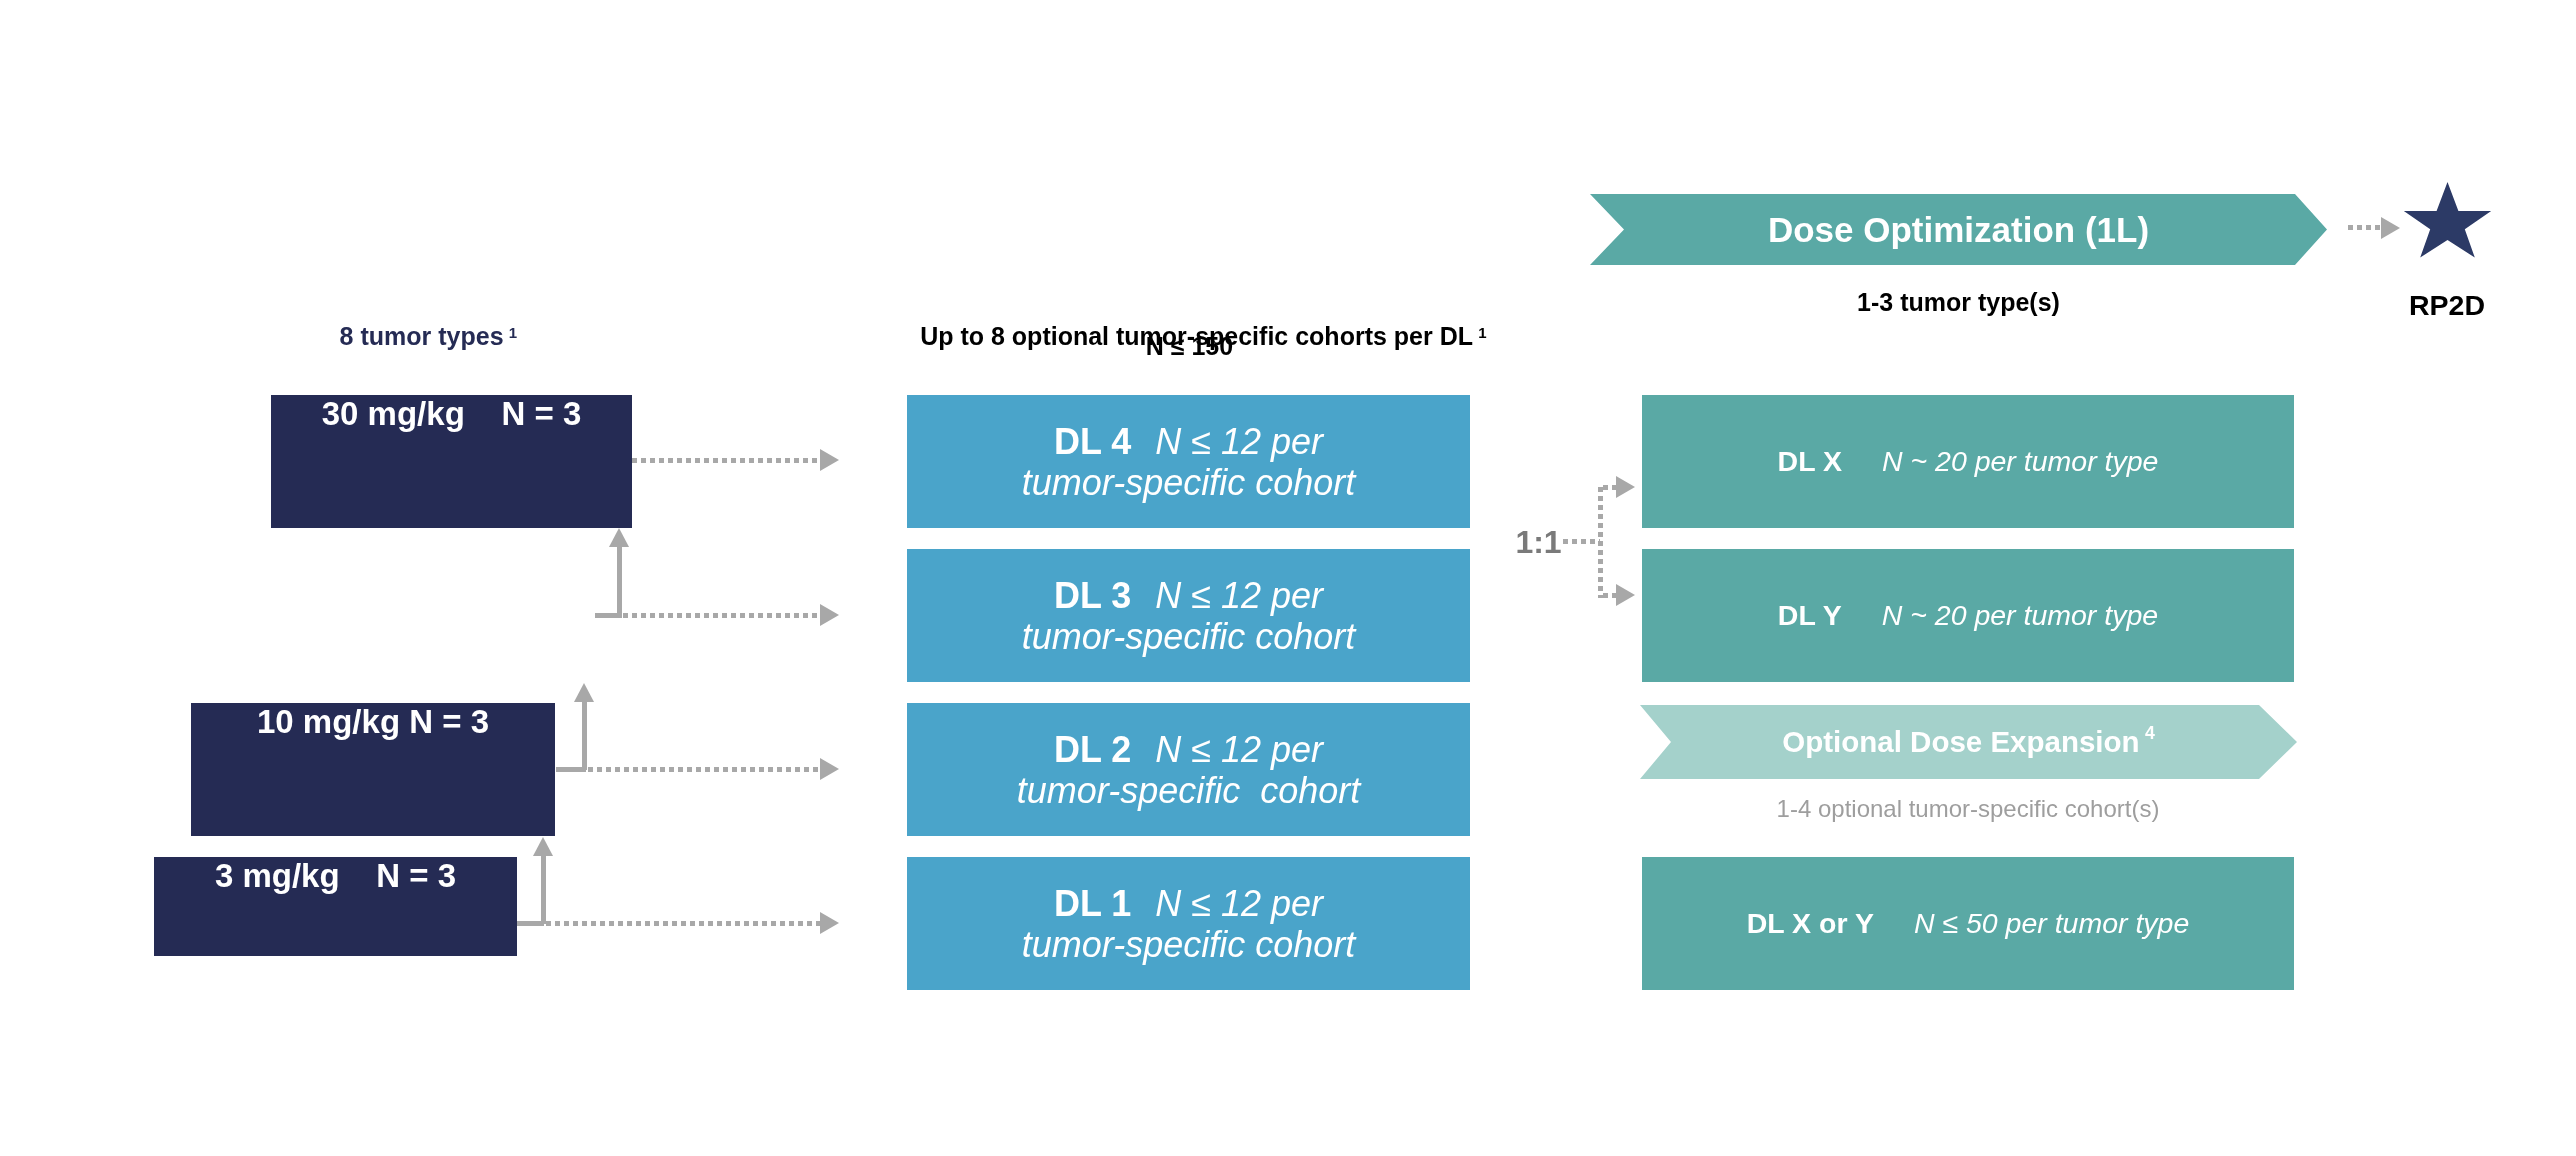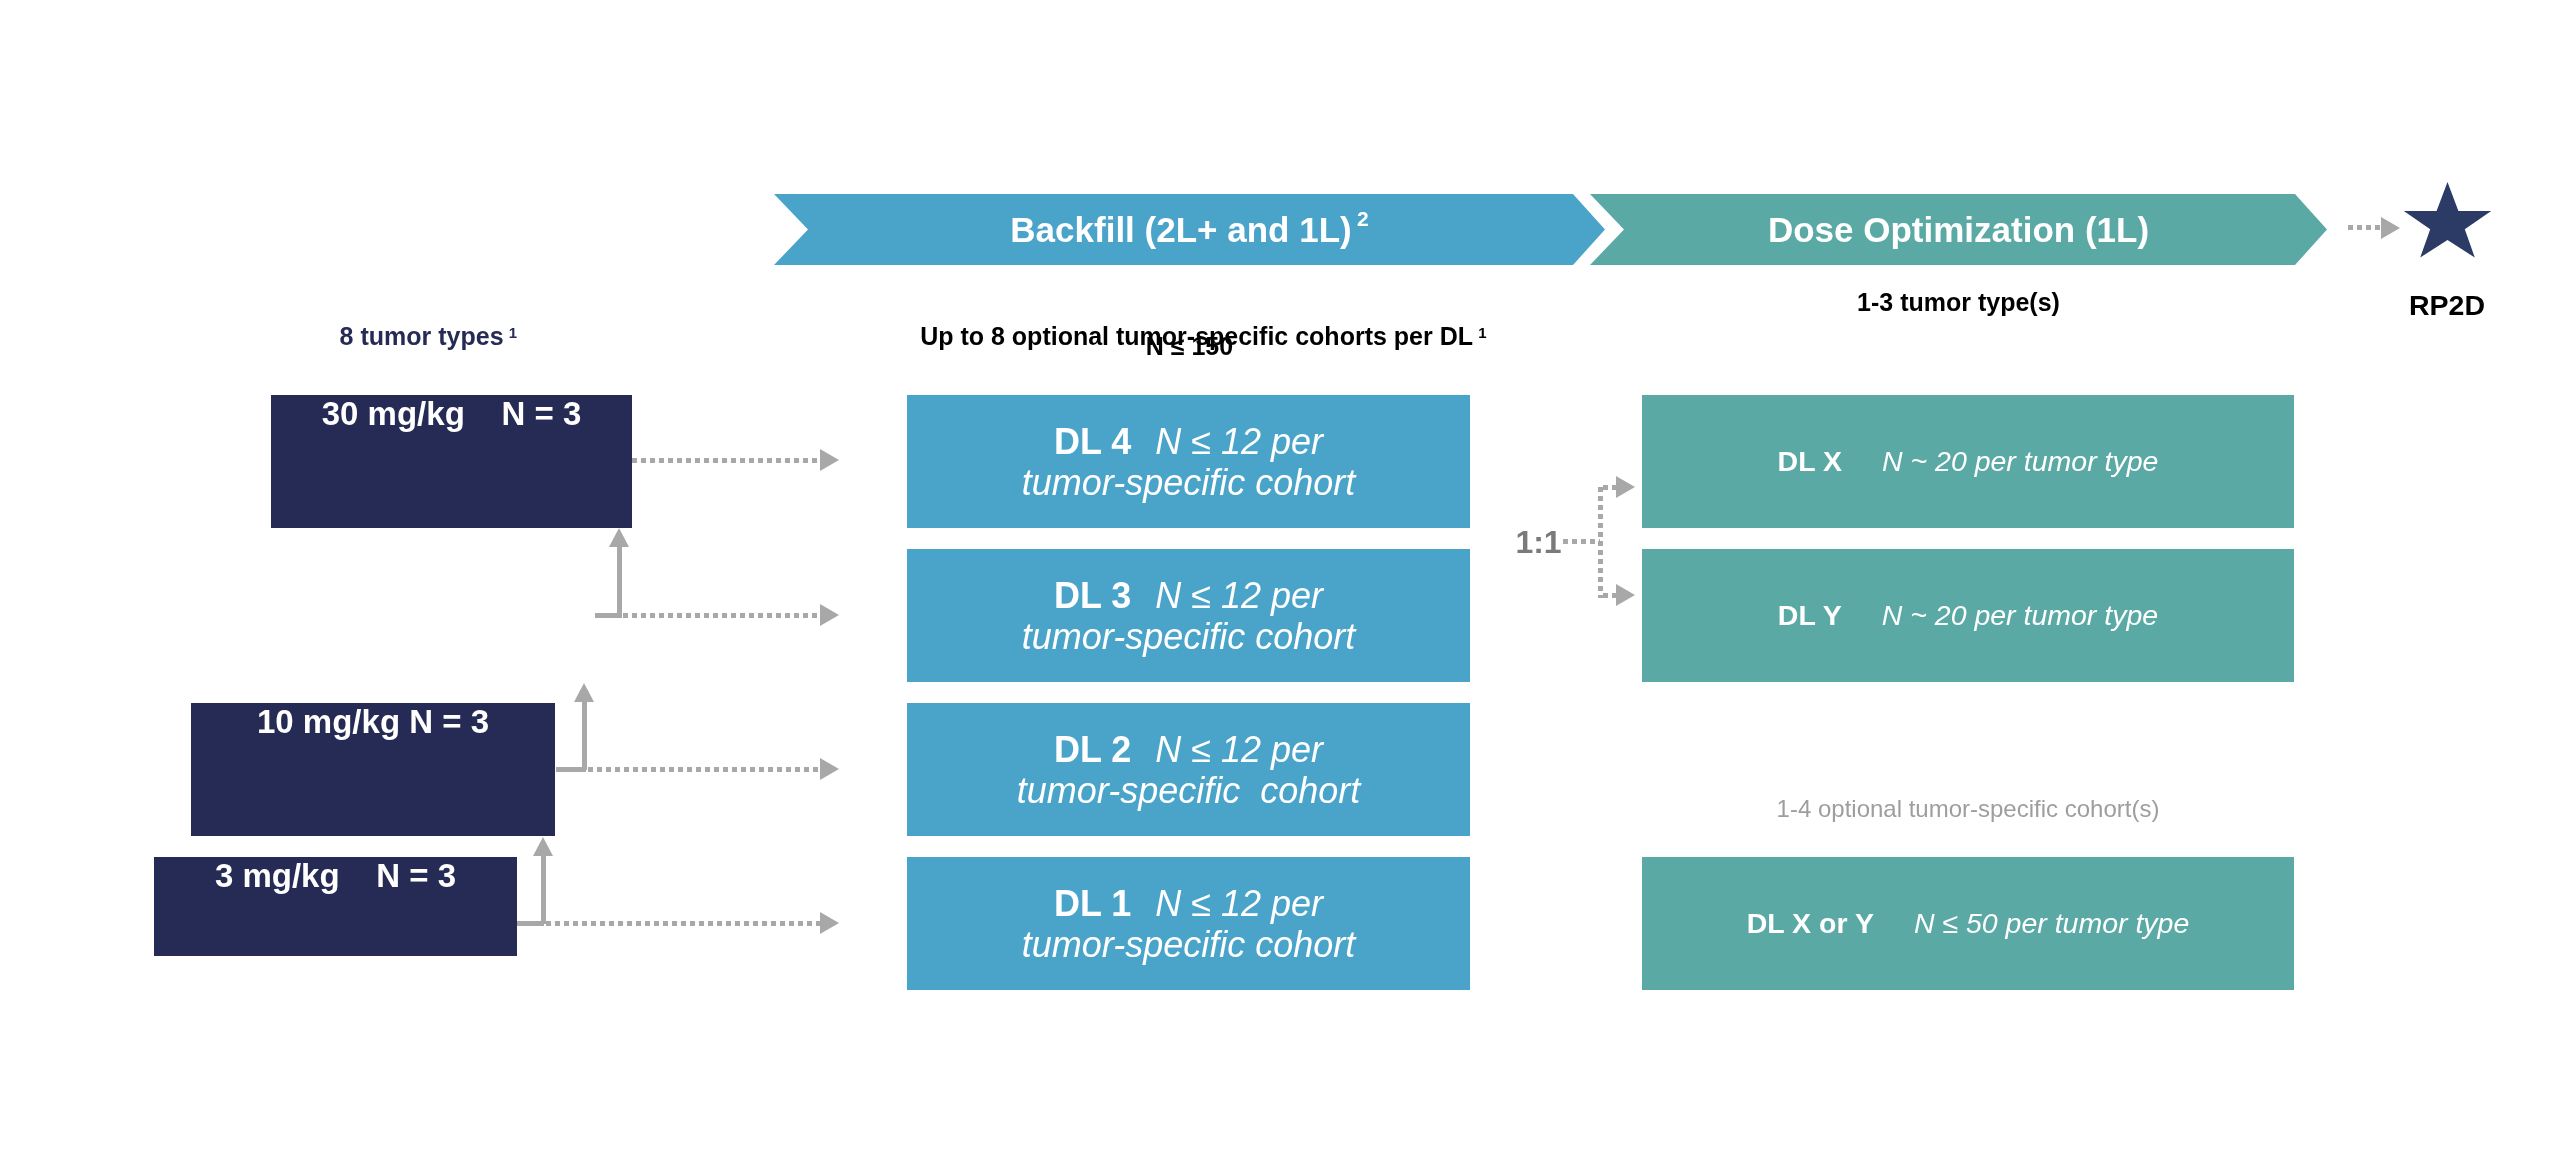--- a/index.html
+++ b/index.html
@@ -63,23 +63,20 @@
 
   
   .star{position:absolute;left:2402px;top:182px;width:91px;height:83px;background:#2C3A66;
         clip-path:polygon(50% 0%,62% 35%,98% 35%,69% 57%,80% 91%,50% 70%,20% 91%,31% 57%,2% 35%,38% 35%);}
 </style>
 </head>
 <body>
 
 <div id="canvas">
 
-  <div class="banner banner-backfill">
-    <span>Backfill (2L+ and 1L)</span><span class="sup">2</span>
-  </div>
   <div class="banner banner-optimization">
     <span>Dose Optimization (1L)</span>
   </div>
 
   <div class="dot-h" style="left:2348px;top:225px;width:33px;"></div>
   <div class="arr-r" style="left:2381px;top:217px;"></div>
   <div class="star"></div>
   <div class="sub rp2d">RP2D</div>
 
   <div class="sub sub-escalation">
@@ -158,20 +155,23 @@
 
   <div class="tbox" style="top:395px;">
     <span class="dl">DL X</span>
       <span class="it">N ~ 20 per tumor type</span>
   </div>
   <div class="tbox" style="top:549px;">
     <span class="dl">DL Y</span>
       <span class="it">N ~ 20 per tumor type</span>
   </div>
 
+  <div class="exp">
+    <span>Optional Dose Expansion</span><span class="sup">4</span>
+  </div>
   <div class="expsub">1-4 optional tumor-specific cohort(s)</div>
   <div class="tbox" style="top:857px;">
     <span class="dl">DL X or Y</span>
       <span class="it">N ≤ 50 per tumor type</span>
   </div>
 
 </div>
 
 
 </body></html>

